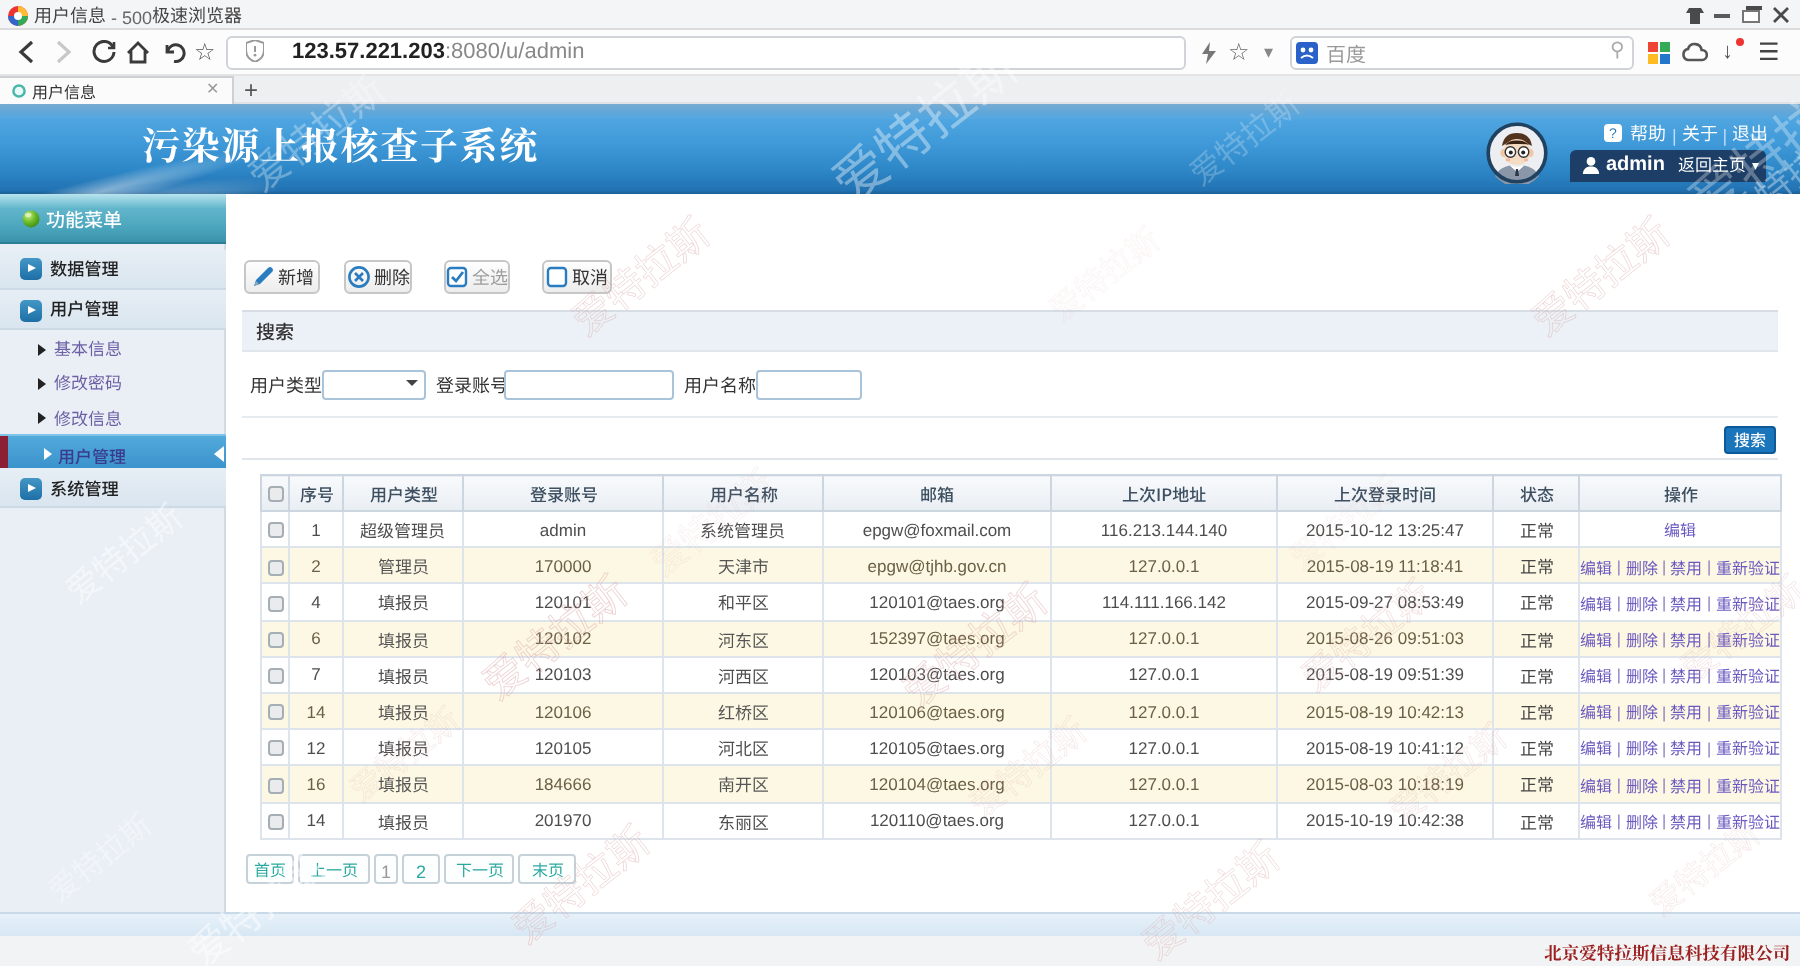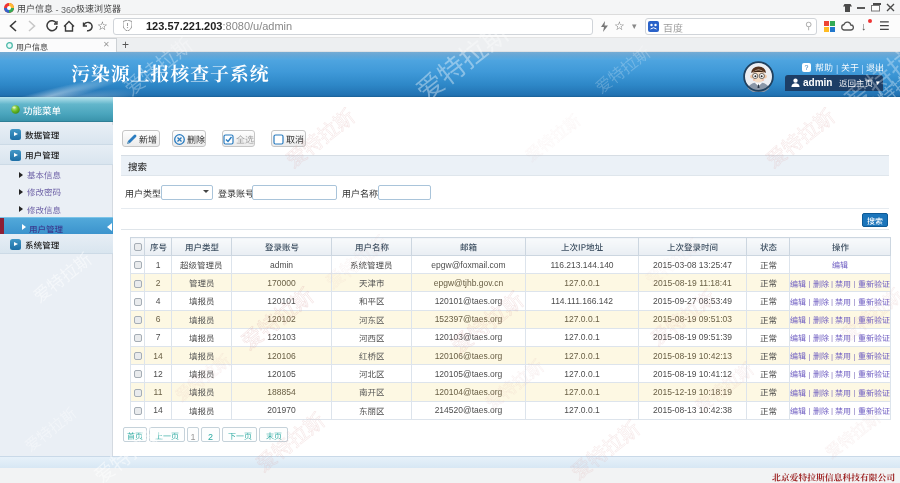--- a/index.html
+++ b/index.html
@@ -49,21 +49,21 @@
 <div id="titlebar"></div>
 <svg class="abs" style="left:4px;top:3px" width="10" height="10" viewBox="0 0 10 10">
     <circle cx="5" cy="5" r="5" fill="#e33"></circle>
     <path d="M5 5L5 0A5 5 0 0 1 10 5Z" fill="#fb3"></path>
     <path d="M5 5L10 5A5 5 0 0 1 5 10Z" fill="#3a5"></path>
     <path d="M5 5L5 10A5 5 0 0 1 0 5Z" fill="#36c"></path>
     <circle cx="5" cy="5" r="2" fill="#fff"></circle>
   </svg>
 <div class="abs" style="left:17px;top:2px;height:11px;line-height:11px;color:#444"><svg class="z " style="width:36.0px;height:9.0px;" viewBox="0 -880 4000 1000">
       <use href="#s0"></use>
-    </svg><span style="font-size:9px;color:#666"> - 360</span><svg class="z " style="width:45.0px;height:9.0px;" viewBox="0 -880 5000 1000">
+    </svg><span style="font-size:9px;color:#666"> - 500</span><svg class="z " style="width:45.0px;height:9.0px;" viewBox="0 -880 5000 1000">
       <use href="#s1"></use>
     </svg></div>
 <svg class="abs" style="left:843px;top:4px" width="9" height="8" viewBox="0 0 9 8">
     <path d="M1.5 0H7.5L9 2.5H7V8H2V2.5H0Z" fill="#4a4a4a"></path>
   </svg>
 <div class="abs" style="left:857px;top:7px;width:8px;height:2px;background:#5a5a5a"></div>
 <svg class="abs" style="left:871px;top:3px" width="10" height="9" viewBox="0 0 10 9">
     <rect x="2" y="0" width="8" height="2" fill="#4a4a4a"></rect>
     <rect x="0.5" y="2.5" width="8" height="5.5" fill="#fff" stroke="#777" stroke-width="1"></rect>
   </svg>
@@ -339,21 +339,21 @@
         <td>1</td>
         <td><svg class="z " style="width:42.5px;height:8.5px;color:#4d4d4d;" viewBox="0 -880 5000 1000">
             <use href="#s32"></use>
           </svg></td>
         <td>admin</td>
         <td><svg class="z " style="width:42.5px;height:8.5px;color:#4d4d4d;" viewBox="0 -880 5000 1000">
             <use href="#s33"></use>
           </svg></td>
         <td>epgw@foxmail.com</td>
         <td>116.213.144.140</td>
-        <td>2015-03-08 13:25:47</td>
+        <td>2015-10-12 13:25:47</td>
         <td><svg class="z " style="width:17.0px;height:8.5px;color:#444;" viewBox="0 -880 2000 1000">
             <use href="#s34"></use>
           </svg></td>
         <td><span class="ops"><svg class="z " style="width:16.0px;height:8.0px;color:#6a58c0;" viewBox="0 -880 2000 1000">
               <use href="#s35"></use>
             </svg></span></td>
       </tr>
       <tr class="even">
         <td><span class="cb"></span></td>
         <td>2</td>
@@ -411,21 +411,21 @@
         <td>6</td>
         <td><svg class="z " style="width:25.5px;height:8.5px;color:#555;" viewBox="0 -880 3000 1000">
             <use href="#s40"></use>
           </svg></td>
         <td>120102</td>
         <td><svg class="z " style="width:25.5px;height:8.5px;color:#555;" viewBox="0 -880 3000 1000">
             <use href="#s42"></use>
           </svg></td>
         <td>152397@taes.org</td>
         <td>127.0.0.1</td>
-        <td>2015-08-19 09:51:03</td>
+        <td>2015-08-26 09:51:03</td>
         <td><svg class="z " style="width:17.0px;height:8.5px;color:#444;" viewBox="0 -880 2000 1000">
             <use href="#s34"></use>
           </svg></td>
         <td><span class="ops"><svg class="z " style="width:16.0px;height:8.0px;color:#6a58c0;" viewBox="0 -880 2000 1000">
               <use href="#s35"></use>
             </svg><span style="color:#8a7ac0;font-size:8px"> | </span><svg class="z " style="width:16.0px;height:8.0px;color:#6a58c0;" viewBox="0 -880 2000 1000">
               <use href="#s16"></use>
             </svg><span style="color:#8a7ac0;font-size:8px"> | </span><svg class="z " style="width:16.0px;height:8.0px;color:#6a58c0;" viewBox="0 -880 2000 1000">
               <use href="#s38"></use>
             </svg><span style="color:#8a7ac0;font-size:8px"> | </span><svg class="z " style="width:32.0px;height:8.0px;color:#6a58c0;" viewBox="0 -880 4000 1000">
@@ -505,31 +505,31 @@
             </svg><span style="color:#8a7ac0;font-size:8px"> | </span><svg class="z " style="width:16.0px;height:8.0px;color:#6a58c0;" viewBox="0 -880 2000 1000">
               <use href="#s16"></use>
             </svg><span style="color:#8a7ac0;font-size:8px"> | </span><svg class="z " style="width:16.0px;height:8.0px;color:#6a58c0;" viewBox="0 -880 2000 1000">
               <use href="#s38"></use>
             </svg><span style="color:#8a7ac0;font-size:8px"> | </span><svg class="z " style="width:32.0px;height:8.0px;color:#6a58c0;" viewBox="0 -880 4000 1000">
               <use href="#s39"></use>
             </svg></span></td>
       </tr>
       <tr class="even">
         <td><span class="cb"></span></td>
-        <td>11</td>
+        <td>16</td>
         <td><svg class="z " style="width:25.5px;height:8.5px;color:#555;" viewBox="0 -880 3000 1000">
             <use href="#s40"></use>
           </svg></td>
-        <td>188854</td>
+        <td>184666</td>
         <td><svg class="z " style="width:25.5px;height:8.5px;color:#555;" viewBox="0 -880 3000 1000">
             <use href="#s46"></use>
           </svg></td>
         <td>120104@taes.org</td>
         <td>127.0.0.1</td>
-        <td>2015-12-19 10:18:19</td>
+        <td>2015-08-03 10:18:19</td>
         <td><svg class="z " style="width:17.0px;height:8.5px;color:#444;" viewBox="0 -880 2000 1000">
             <use href="#s34"></use>
           </svg></td>
         <td><span class="ops"><svg class="z " style="width:16.0px;height:8.0px;color:#6a58c0;" viewBox="0 -880 2000 1000">
               <use href="#s35"></use>
             </svg><span style="color:#8a7ac0;font-size:8px"> | </span><svg class="z " style="width:16.0px;height:8.0px;color:#6a58c0;" viewBox="0 -880 2000 1000">
               <use href="#s16"></use>
             </svg><span style="color:#8a7ac0;font-size:8px"> | </span><svg class="z " style="width:16.0px;height:8.0px;color:#6a58c0;" viewBox="0 -880 2000 1000">
               <use href="#s38"></use>
             </svg><span style="color:#8a7ac0;font-size:8px"> | </span><svg class="z " style="width:32.0px;height:8.0px;color:#6a58c0;" viewBox="0 -880 4000 1000">
@@ -539,23 +539,23 @@
       <tr class="odd">
         <td><span class="cb"></span></td>
         <td>14</td>
         <td><svg class="z " style="width:25.5px;height:8.5px;color:#4d4d4d;" viewBox="0 -880 3000 1000">
             <use href="#s40"></use>
           </svg></td>
         <td>201970</td>
         <td><svg class="z " style="width:25.5px;height:8.5px;color:#4d4d4d;" viewBox="0 -880 3000 1000">
             <use href="#s47"></use>
           </svg></td>
-        <td>214520@taes.org</td>
+        <td>120110@taes.org</td>
         <td>127.0.0.1</td>
-        <td>2015-08-13 10:42:38</td>
+        <td>2015-10-19 10:42:38</td>
         <td><svg class="z " style="width:17.0px;height:8.5px;color:#444;" viewBox="0 -880 2000 1000">
             <use href="#s34"></use>
           </svg></td>
         <td><span class="ops"><svg class="z " style="width:16.0px;height:8.0px;color:#6a58c0;" viewBox="0 -880 2000 1000">
               <use href="#s35"></use>
             </svg><span style="color:#8a7ac0;font-size:8px"> | </span><svg class="z " style="width:16.0px;height:8.0px;color:#6a58c0;" viewBox="0 -880 2000 1000">
               <use href="#s16"></use>
             </svg><span style="color:#8a7ac0;font-size:8px"> | </span><svg class="z " style="width:16.0px;height:8.0px;color:#6a58c0;" viewBox="0 -880 2000 1000">
               <use href="#s38"></use>
             </svg><span style="color:#8a7ac0;font-size:8px"> | </span><svg class="z " style="width:32.0px;height:8.0px;color:#6a58c0;" viewBox="0 -880 4000 1000">

